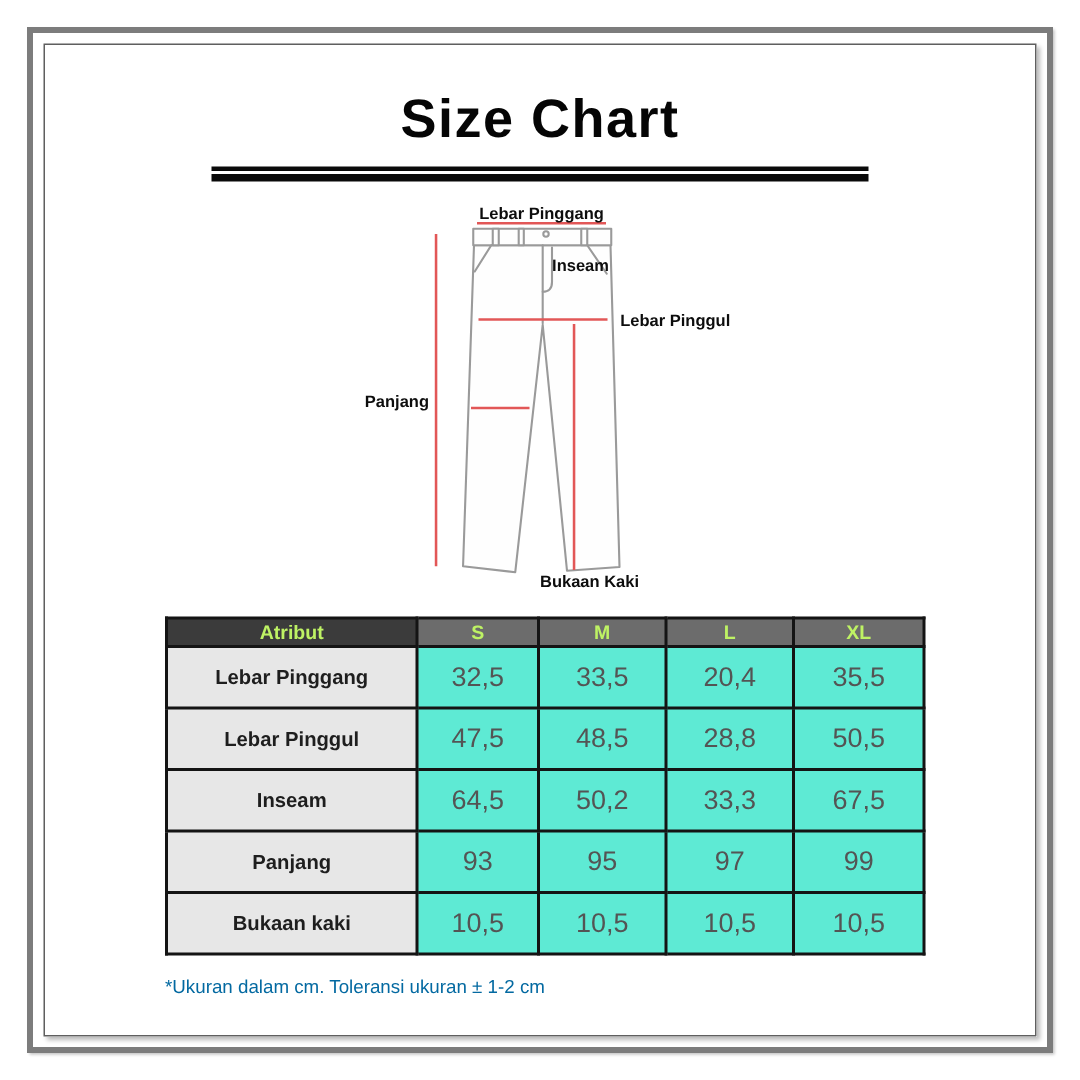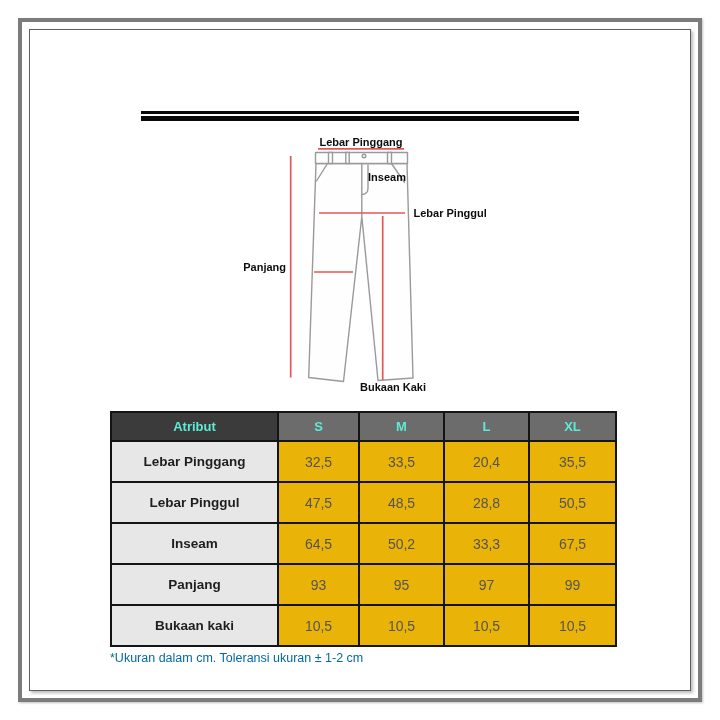--- a/index.html
+++ b/index.html
@@ -69,52 +69,53 @@
     width: 505px;
     border-collapse: collapse;
     table-layout: fixed;
   }
   .size-table th, .size-table td {
     border: 2px solid #141414;
     text-align: center;
     vertical-align: middle;
     padding: 0;
   }
-  .size-table th { height: 29px; font-size: 13px; font-weight: bold; color: #5eead4; }
+  .size-table th { height: 19px; font-size: 13px; font-weight: bold; color: #bef264; }
   .size-table th.attr-head { background: #3b3b3b; }
   .size-table th.size-head { background: #6c6c6c; }
   .size-table td { height: 41px; }
   .size-table td.row-label {
     background: #e7e7e7;
     font-weight: bold;
     font-size: 13.5px;
     color: #1e1e1e;
   }
   .size-table td.cell-value {
-    background: #eab308;
-    font-size: 14px;
+    background: #5eead4;
+    font-size: 18px;
     color: #545454;
   }
   
   .footnote {
     position: absolute;
     left: 110px;
     top: 651px;
     font-size: 12.5px;
     color: #0369a1;
   }
 </style>
 </head>
 <body>
 
 <div class="canvas">
 
   <div class="frame-outer"></div>
   <div class="frame-inner"></div>
 
+  <div class="title">Size Chart</div>
 
   <div class="rules">
     <div class="rule-thin"></div>
     <div class="rule-gap"></div>
     <div class="rule-thick"></div>
   </div>
 
   <svg class="diagram" viewBox="235 132 255 268" xmlns="http://www.w3.org/2000/svg">
 
     <g fill="#fefefe" stroke="#9a9a9a" stroke-width="1.4" stroke-linejoin="round" stroke-linecap="round">

